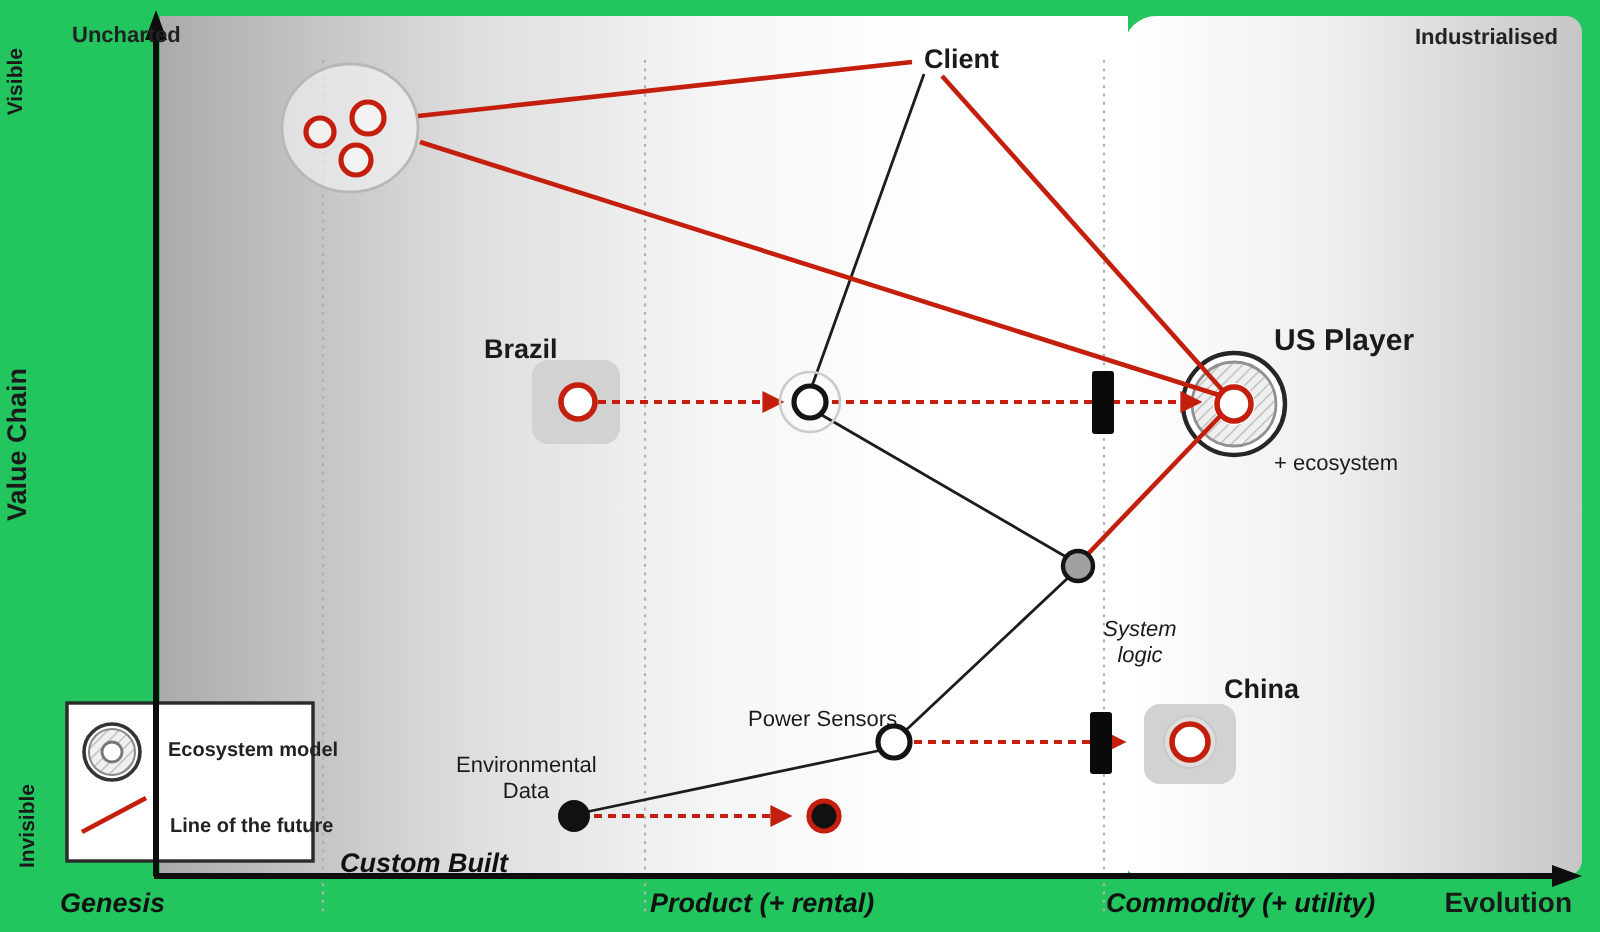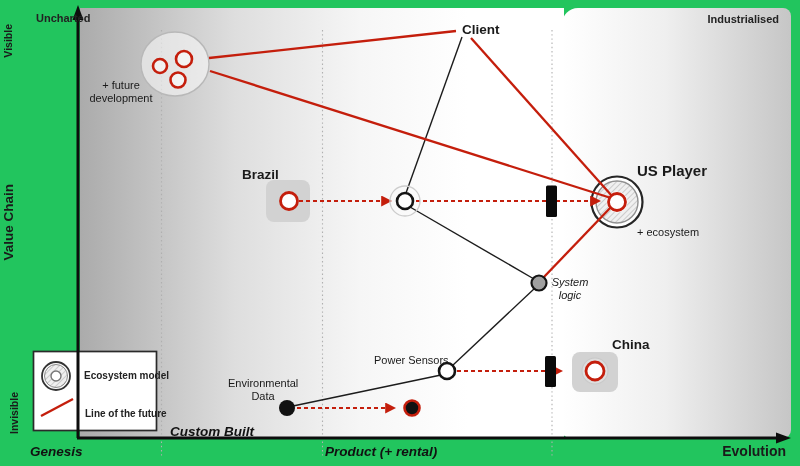--- a/index.html
+++ b/index.html
@@ -12,21 +12,21 @@
     background:linear-gradient(to right,#ababab 0%,#dedede 32%,#f6f6f6 58%,#ffffff 80%);
   }
   .bg-right{
     position:absolute;left:562px;top:8px;width:229px;height:430px;
     border-radius:16px 8px 8px 8px;
     background:linear-gradient(to right,#ffffff 0%,#efefef 45%,#c6c6c6 100%);
   }
   svg{position:absolute;left:0;top:0;}
   .lbl{position:absolute;white-space:nowrap;}
   .b{font-weight:700;}
-  .i{font-style:italic;}
+  .i{font-style:italic;margin-top:33px;}
   .sz11{font-size:11px;line-height:13px;}
   .sz13{font-size:13.5px;}
   .vert{writing-mode:vertical-rl;transform:rotate(180deg);}
   .ctr{text-align:center;white-space:normal;}
   .stage-lbl{font-size:13.5px;font-style:italic;font-weight:700;color:#111;}
   .small-cap{font-size:11px;font-weight:700;color:#222;}
   .legend-txt{font-size:10px;font-weight:700;color:#222;}
 </style>
 </head>
 <body>
@@ -114,26 +114,23 @@
 
   <div class="lbl small-cap" style="left:36px;top:12px;">Uncharted</div>
   <div class="lbl small-cap" style="right:21px;top:13px;">Industrialised</div>
   <div class="lbl vert" style="left:2px;top:24px;font-size:10.5px;font-weight:600;">Visible</div>
   <div class="lbl vert" style="left:8px;top:392px;font-size:10.5px;font-weight:600;">Invisible</div>
   <div class="lbl vert b" style="left:1px;top:184px;font-size:13.5px;">Value Chain</div>
 
   <div class="lbl stage-lbl" style="left:30px;top:444px;">Genesis</div>
   <div class="lbl stage-lbl" style="left:170px;top:424px;text-align:center;">Custom Built</div>
   <div class="lbl stage-lbl" style="left:325px;top:444px;">Product (+ rental)</div>
+  <div class="lbl stage-lbl" style="left:553px;top:444px;">Commodity (+ utility)</div>
   <div class="lbl b" style="right:14px;top:443px;font-size:14px;">Evolution</div>
 
-  <div class="lbl ctr sz11" style="left:85px;top:79px;width:72px;">
-    <div>+ future</div>
-    <div>development</div>
-  </div>
   <div class="lbl b sz13" style="left:462px;top:22px;">Client</div>
   <div class="lbl b sz13" style="left:242px;top:167px;">Brazil</div>
   <div class="lbl b" style="left:637px;top:162px;font-size:15px;">US Player</div>
   <div class="lbl sz11" style="left:637px;top:226px;">+ ecosystem</div>
   <div class="lbl ctr sz11 i" style="left:545px;top:276px;width:50px;">
     <div>System</div>
     <div>logic</div>
   </div>
   <div class="lbl sz11" style="left:374px;top:354px;">Power Sensors</div>
   <div class="lbl b sz13" style="left:612px;top:337px;">China</div>

